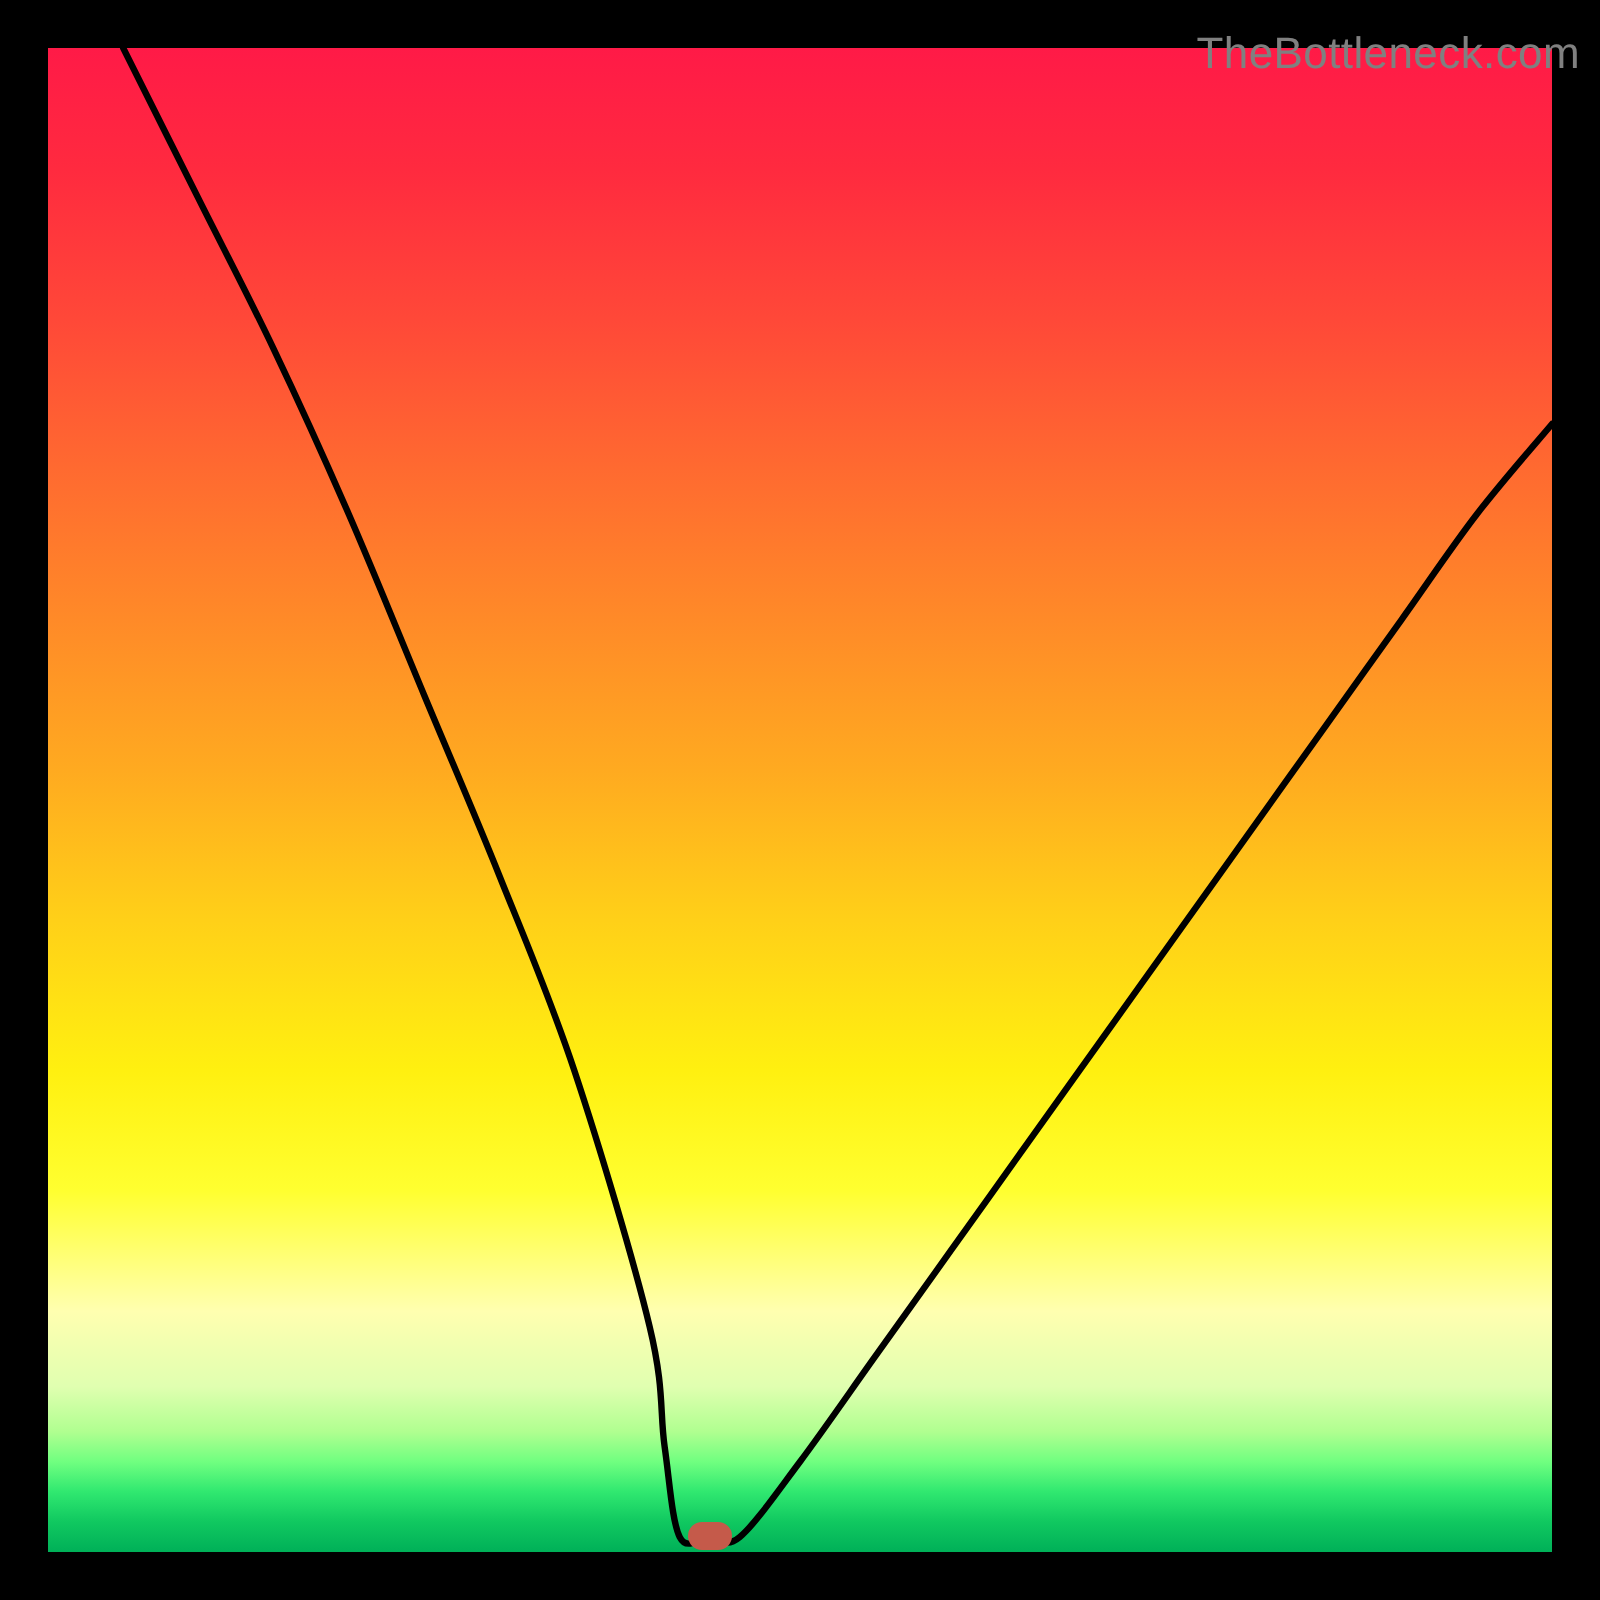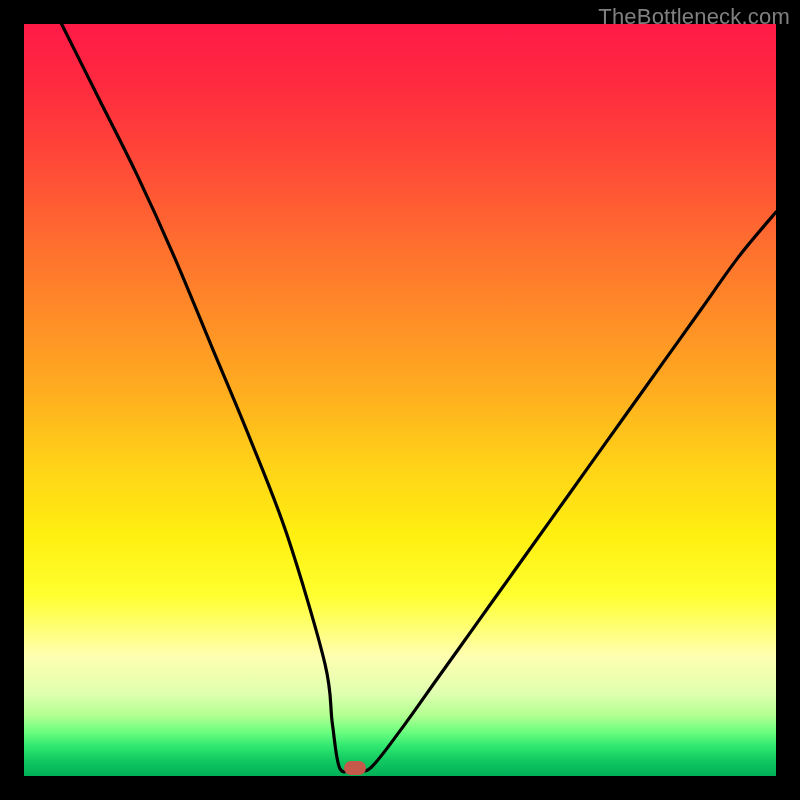--- a/index.html
+++ b/index.html
@@ -39,21 +39,21 @@
       #e0ffb0 89%,
       #b0ff90 92%,
       #70ff80 94%,
       #30e870 96%,
       #10c860 98%,
       #00b058 100%
     );
   }
   .watermark {
     position: absolute;
-    top: 4px;
+    top: 14px;
     right: 10px;
     color: #808080;
     font-size: 22px;
     font-weight: 500;
     letter-spacing: 0.2px;
   }
   svg.curve {
     position: absolute;
     top: 0;
     left: 0;

